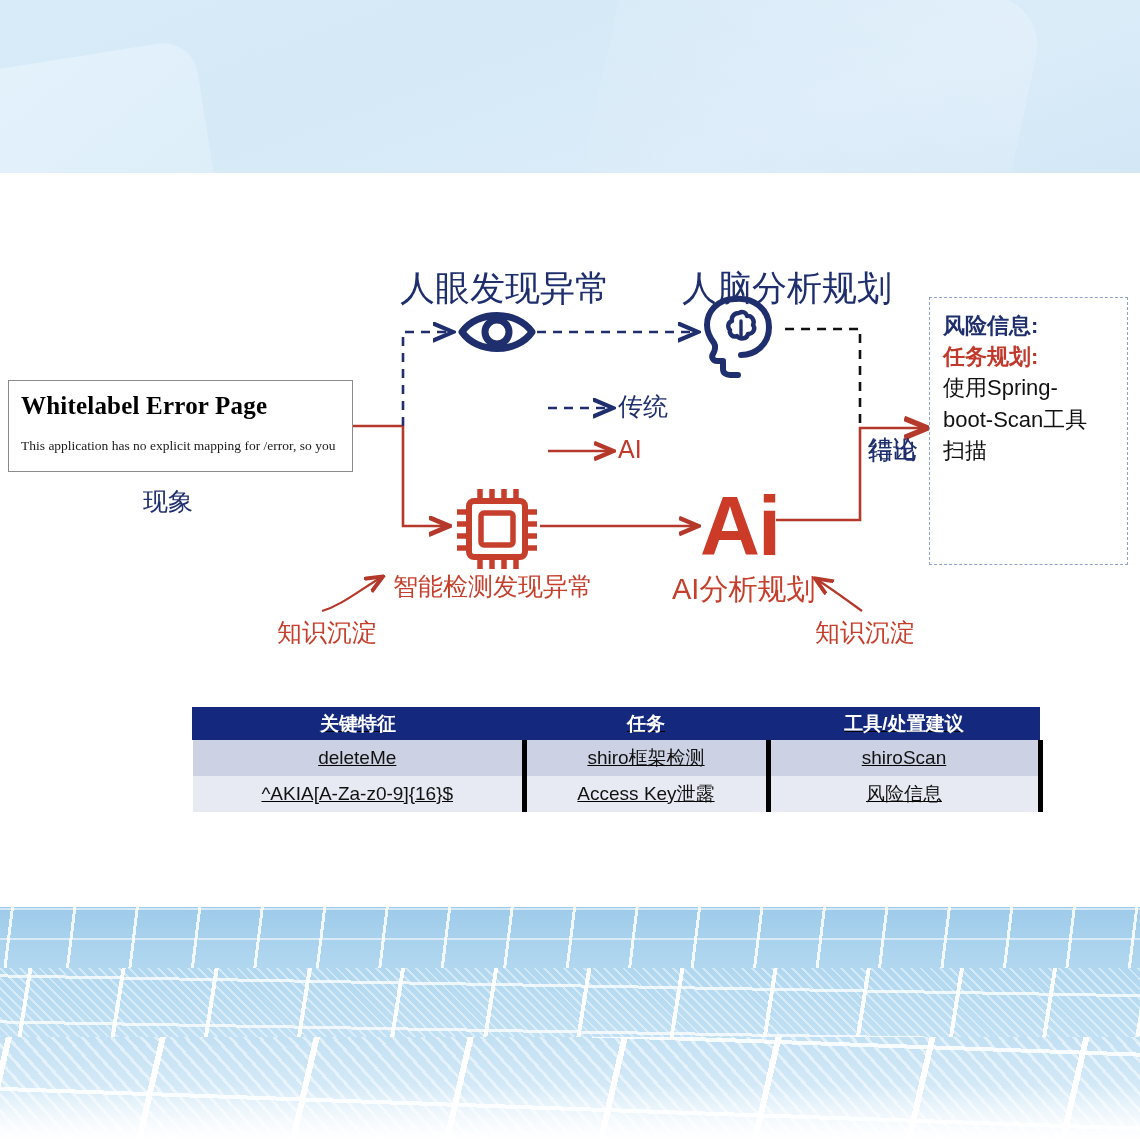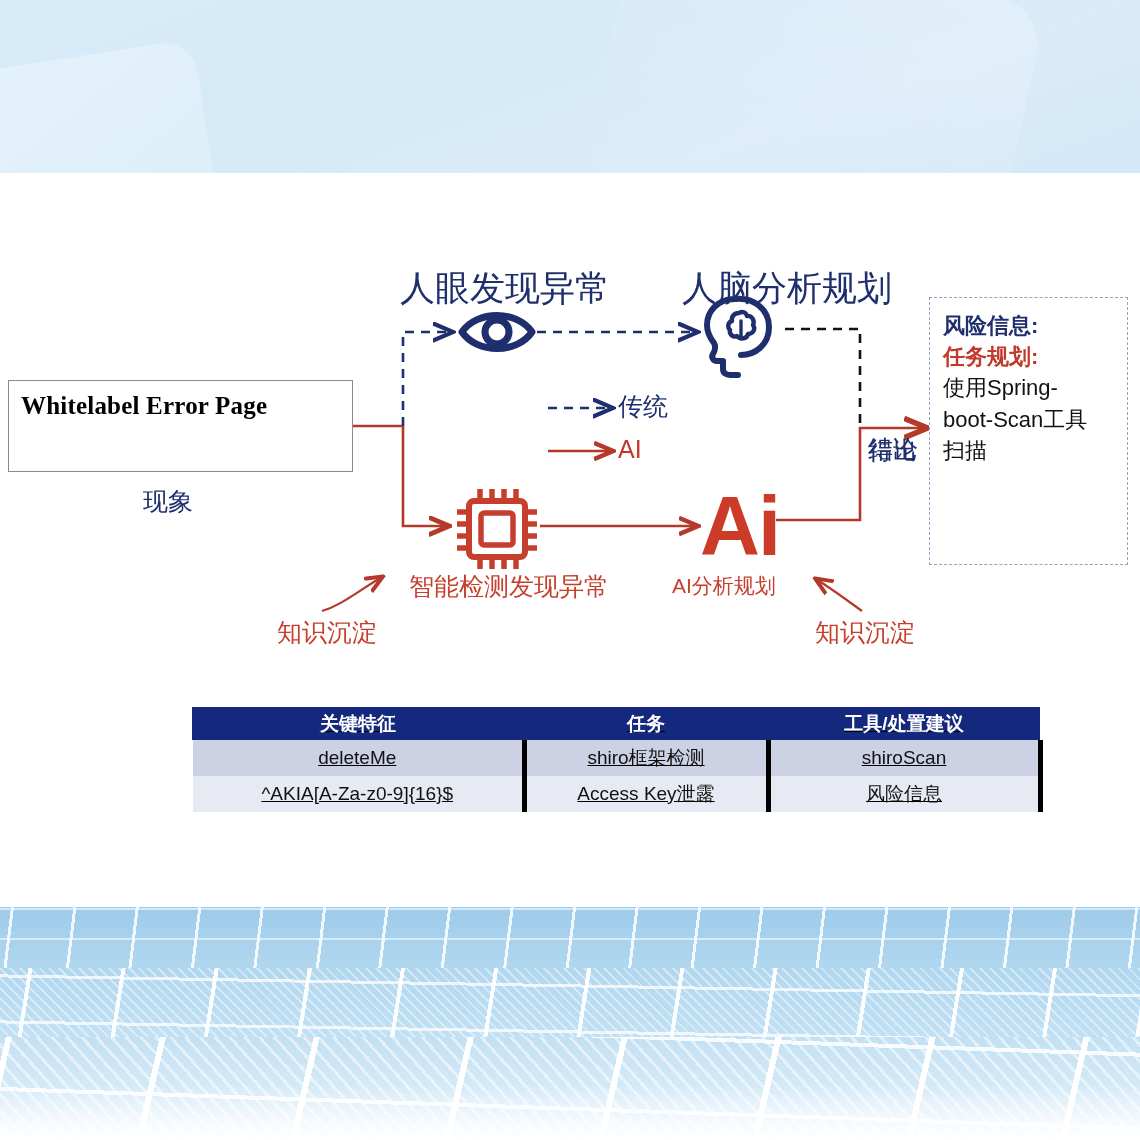--- a/index.html
+++ b/index.html
@@ -82,22 +82,22 @@
   .lbl{position:absolute;white-space:nowrap;line-height:1;}
   .navy{color:#1f2f6e;}
   .red{color:#c0392b;}
   .brick{color:#c63f2c;}
 
   #lbl-eye      {left:400px;top:270px;font-size:35px;}
   #lbl-brain    {left:682px;top:270px;font-size:35px;}
   #lbl-phenom   {left:143px;top:489px;font-size:25px;}
   #lbl-legend-t {left:618px;top:394px;font-size:25px;}
   #lbl-legend-ai{left:618px;top:437px;font-size:25px;font-family:"Liberation Sans",sans-serif;}
-  #lbl-smart    {left:393px;top:574px;font-size:25px;margin-left:16px;}
-  #lbl-aiplan   {left:672px;top:575px;font-size:21px;}
+  #lbl-smart    {left:393px;top:574px;font-size:25px;}
+  #lbl-aiplan   {left:672px;top:575px;font-size:29px;}
   #lbl-know-l   {left:277px;top:620px;font-size:25px;}
   #lbl-know-r   {left:815px;top:620px;font-size:25px;}
   #lbl-dechu    {left:868px;top:394px;font-size:25px;margin-top:44px;}
   #lbl-jielun   {left:868px;top:437px;font-size:25px;}
 
   
   #ai-mark{
     position:absolute;left:700px;top:492px;
     font-family:"Liberation Sans","DejaVu Sans",sans-serif;
     font-weight:bold;font-size:83px;line-height:.85;color:#cc3b28;
@@ -231,20 +231,21 @@
       <path d="M71,25 L82,25"></path>
         <path d="M71,37 L82,37"></path>
         <path d="M71,49 L82,49"></path>
         <path d="M71,61 L82,61"></path>
     </g>
   </g>
 </svg>
 
 <div id="error-box">
   <div class="eb-title">Whitelabel Error Page</div>
+  <div class="eb-sub">This application has no explicit mapping for /error, so you</div>
 </div>
 
 <div class="lbl navy" id="lbl-eye">人眼发现异常</div>
 <div class="lbl navy" id="lbl-brain">人脑分析规划</div>
 <div class="lbl navy" id="lbl-phenom">现象</div>
 
 <div class="lbl navy" id="lbl-legend-t">传统</div>
 <div class="lbl red" id="lbl-legend-ai">AI</div>
 
 <div class="lbl brick" id="lbl-smart">智能检测发现异常</div>

